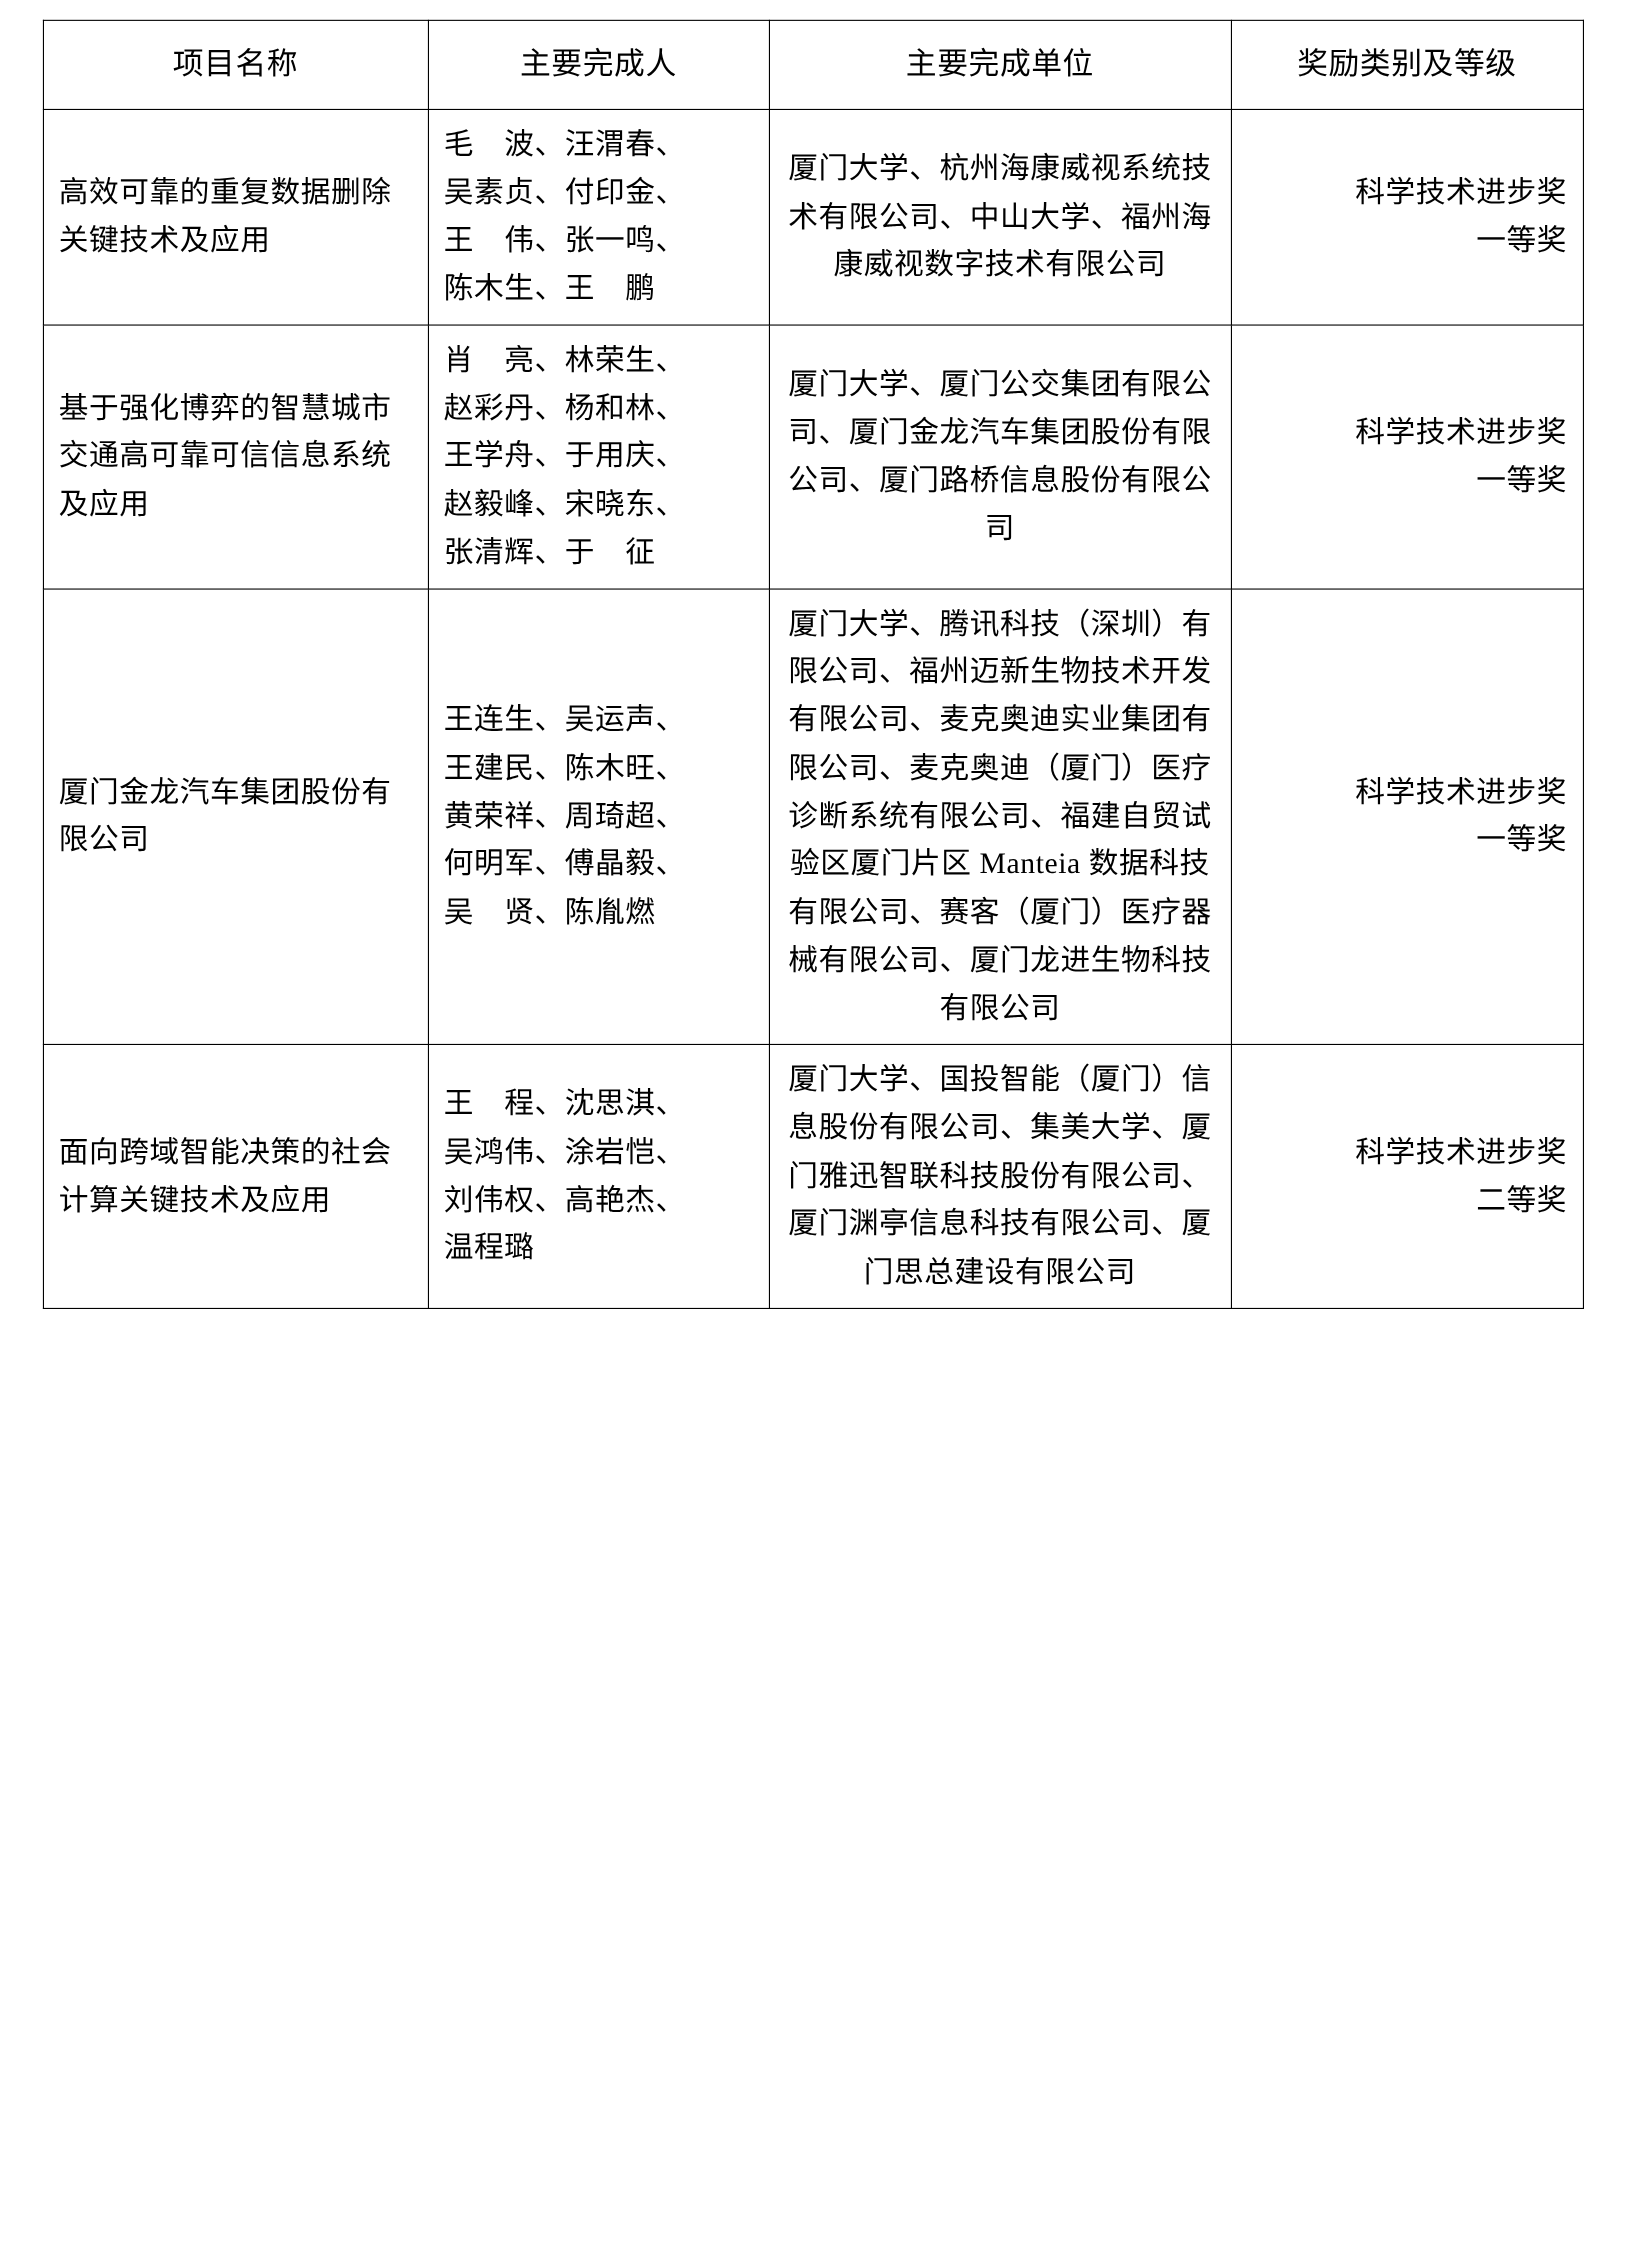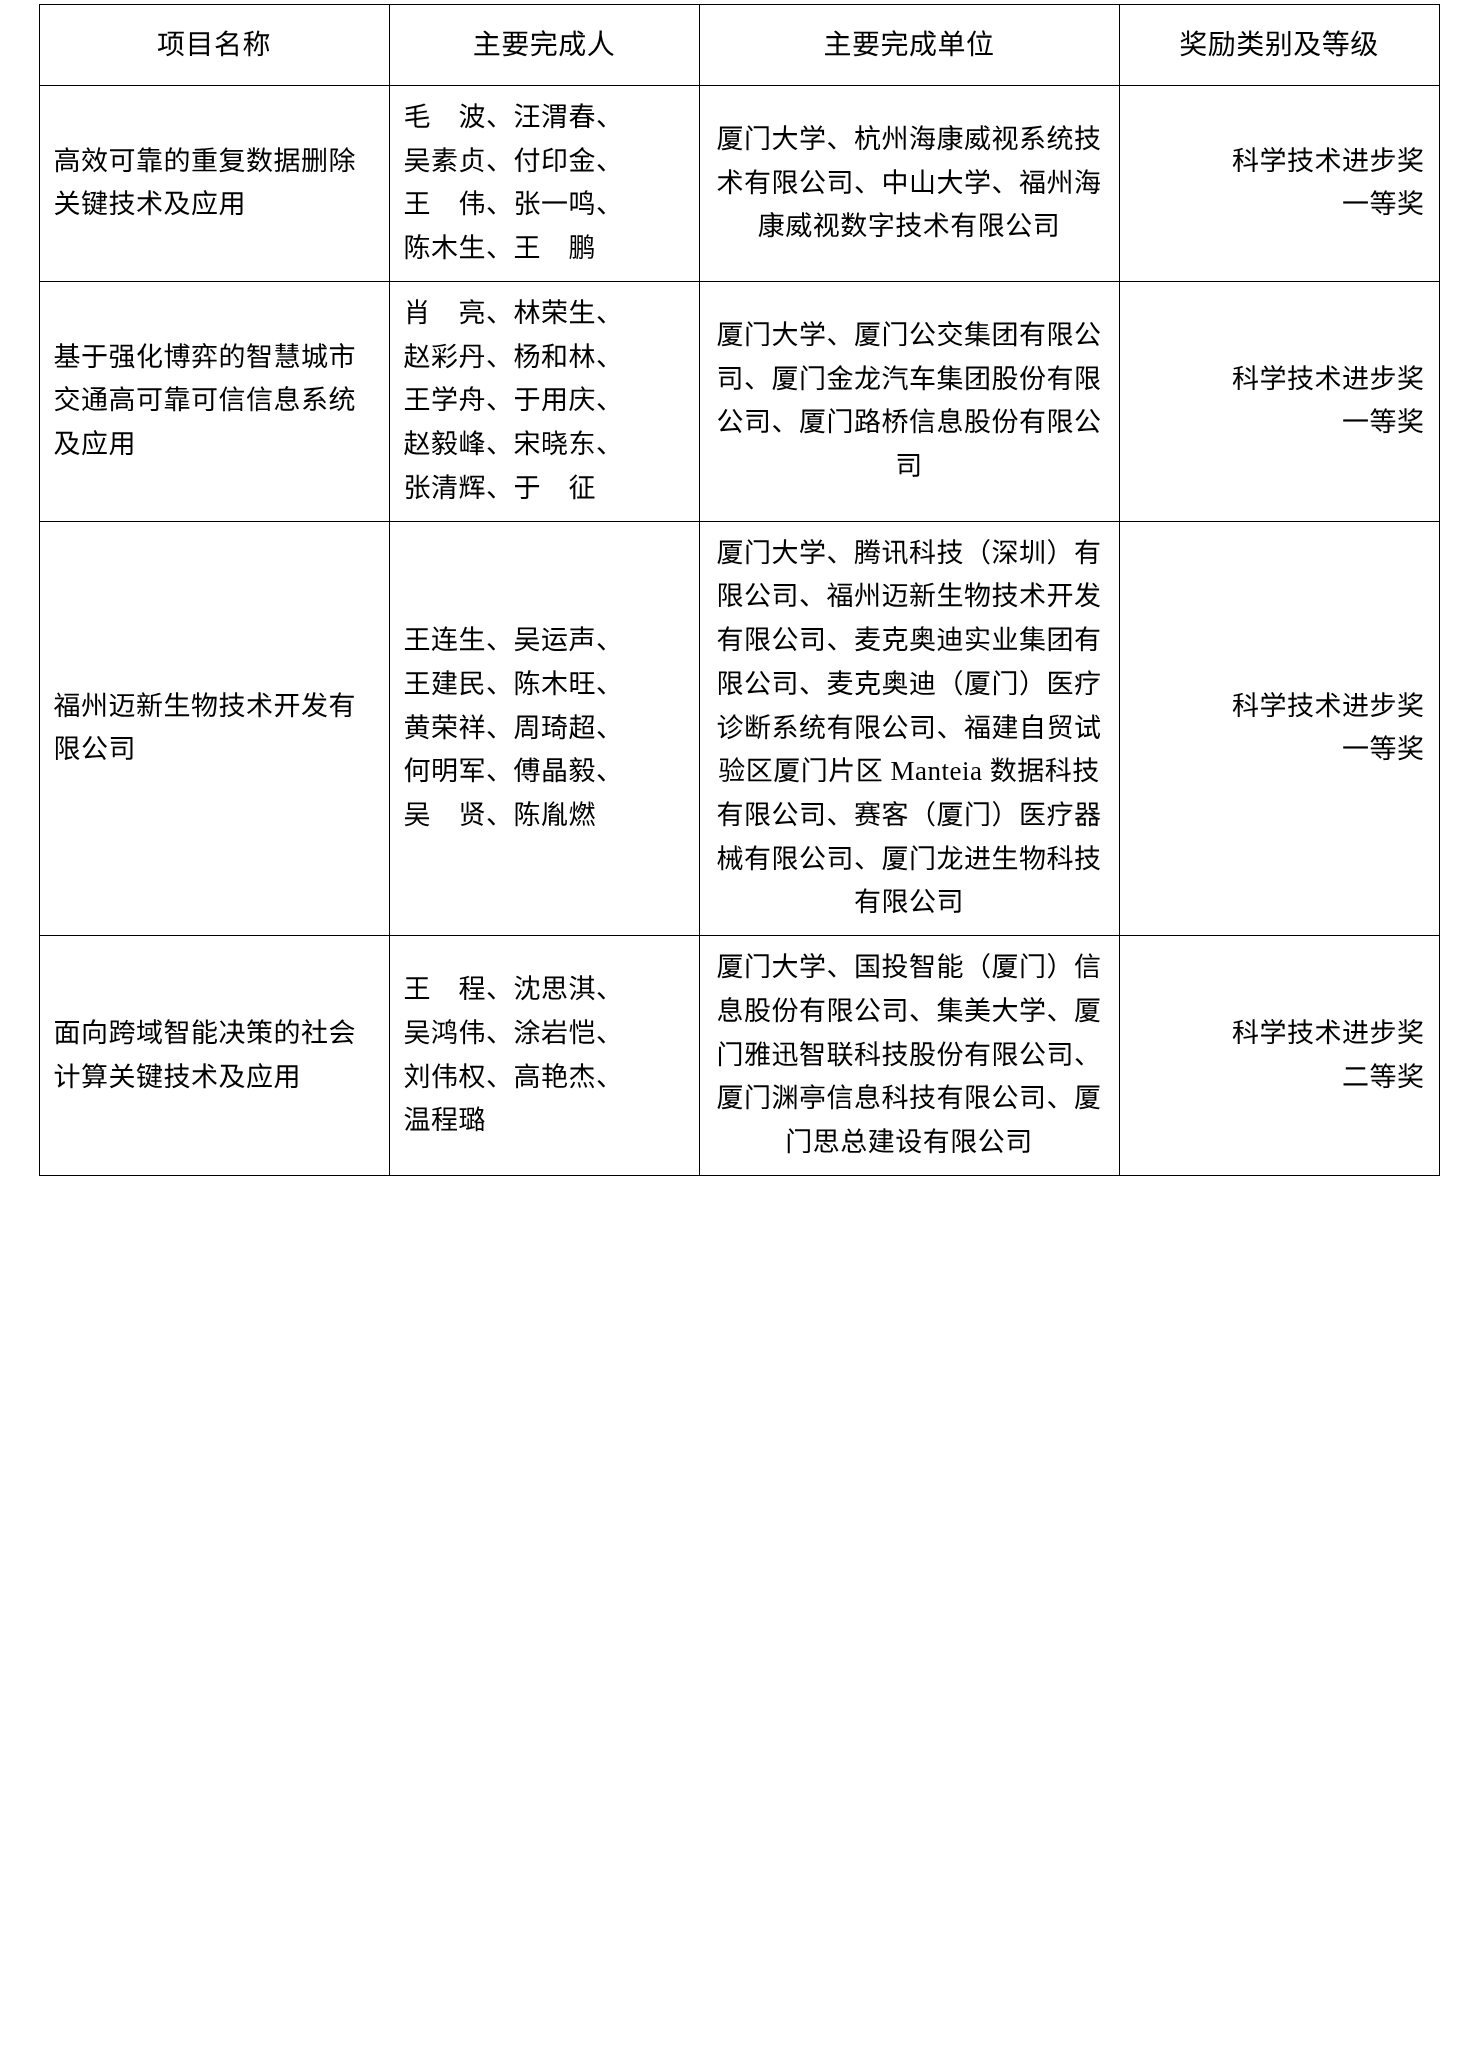--- a/index.html
+++ b/index.html
@@ -9,21 +9,21 @@
   }
   body {
     width: 1478px;
     font-family: "Liberation Serif", "DejaVu Serif", serif;
     color: #000000;
   }
   .page {
     width: 1478px;
     min-height: 2051px;
     box-sizing: border-box;
-    padding: 4px 22px 10px 22px;
+    padding: 18px 22px 10px 22px;
     background: #ffffff;
   }
   table.award-table {
     border-collapse: collapse;
     width: 1400px;
     margin: 0 auto;
     table-layout: fixed;
   }
   table.award-table th,
   table.award-table td {
@@ -101,21 +101,21 @@
         <td class="cell-people">肖　亮、林荣生、
 赵彩丹、杨和林、
 王学舟、于用庆、
 赵毅峰、宋晓东、
 张清辉、于　征</td>
         <td class="cell-org">厦门大学、厦门公交集团有限公司、厦门金龙汽车集团股份有限公司、厦门路桥信息股份有限公司</td>
         <td class="cell-award">科学技术进步奖
 一等奖</td>
       </tr>
       <tr>
-        <td class="cell-name">福州迈新生物技术开发有限公司</td>
+        <td class="cell-name">厦门金龙汽车集团股份有限公司</td>
         <td class="cell-people">王连生、吴运声、
 王建民、陈木旺、
 黄荣祥、周琦超、
 何明军、傅晶毅、
 吴　贤、陈胤燃</td>
         <td class="cell-org">厦门大学、腾讯科技（深圳）有限公司、福州迈新生物技术开发有限公司、麦克奥迪实业集团有限公司、麦克奥迪（厦门）医疗诊断系统有限公司、福建自贸试验区厦门片区 Manteia 数据科技有限公司、赛客（厦门）医疗器械有限公司、厦门龙进生物科技有限公司</td>
         <td class="cell-award">科学技术进步奖
 一等奖</td>
       </tr>
       <tr>

